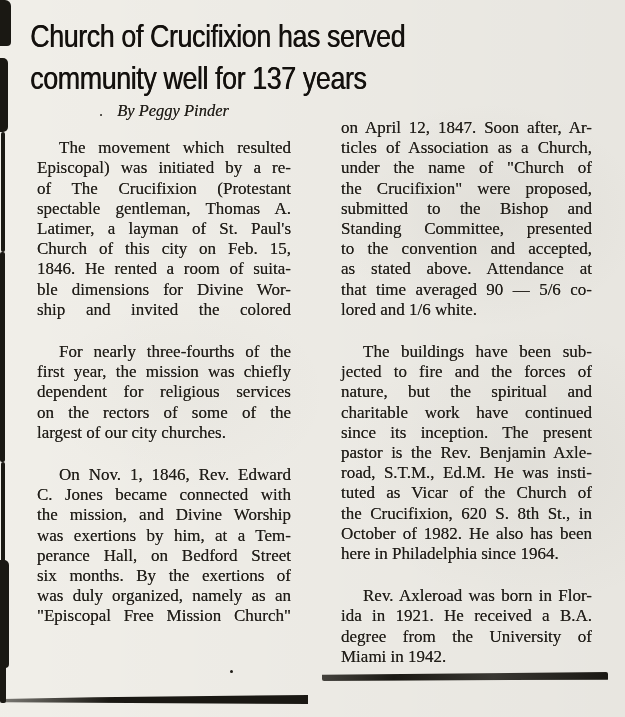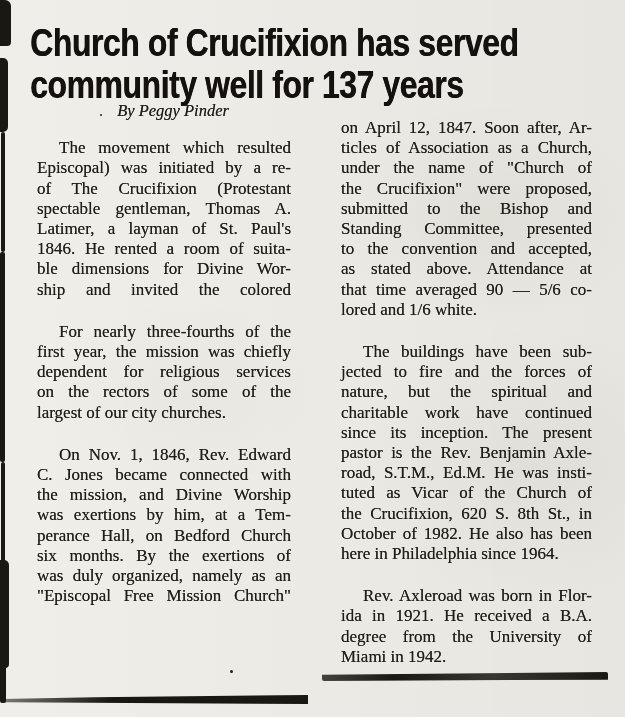--- a/index.html
+++ b/index.html
@@ -20,25 +20,25 @@
   .page::before{
     content:"";position:absolute;inset:0;pointer-events:none;
     background:
       radial-gradient(220px 160px at 78% 30%, rgba(120,115,105,0.08), transparent 70%),
       radial-gradient(260px 200px at 85% 65%, rgba(120,115,105,0.07), transparent 70%),
       radial-gradient(200px 140px at 30% 55%, rgba(120,115,105,0.04), transparent 70%),
       linear-gradient(to right, rgba(0,0,0,0.015), rgba(0,0,0,0.05));
   }
 
   .headline{
-    position:absolute;left:30px;top:22px;width:595px;
+    position:absolute;left:30px;top:15px;width:595px;
     color:var(--headline-ink);
     font-family:"Liberation Sans", sans-serif;
-    font-weight:700;
-    font-size:38px;
+    font-weight:400;
+    font-size:32px;
     line-height:42px;
     letter-spacing:-0.5px;
     white-space:nowrap;
   }
   .headline .hline{
     transform:scaleX(0.84);
     transform-origin:0 50%;
     text-shadow:0.5px 0 0 currentColor;
   }
 
@@ -123,37 +123,38 @@
       <div class="byline">
         <span class="mark">.</span>
         <span>By Peggy Pinder</span>
       </div>
     <div class="para">
           <div class="tline first-indent">The movement which resulted</div>
           <div class="tline">Episcopal) was initiated by a re-</div>
           <div class="tline">of The Crucifixion (Protestant</div>
           <div class="tline">spectable gentleman, Thomas A.</div>
           <div class="tline">Latimer, a layman of St. Paul's</div>
+          <div class="tline">Church of this city on Feb. 15,</div>
           <div class="tline">1846. He rented a room of suita-</div>
           <div class="tline">ble dimensions for Divine Wor-</div>
           <div class="tline">ship and invited the colored</div>
         </div>
         <div class="para">
           <div class="tline first-indent">For nearly three-fourths of the</div>
           <div class="tline">first year, the mission was chiefly</div>
           <div class="tline">dependent for religious services</div>
           <div class="tline">on the rectors of some of the</div>
           <div class="tline last">largest of our city churches.</div>
         </div>
         <div class="para">
           <div class="tline first-indent">On Nov. 1, 1846, Rev. Edward</div>
           <div class="tline">C. Jones became connected with</div>
           <div class="tline">the mission, and Divine Worship</div>
           <div class="tline">was exertions by him, at a Tem-</div>
-          <div class="tline">perance Hall, on Bedford Church</div>
+          <div class="tline">perance Hall, on Bedford Street</div>
           <div class="tline">six months. By the exertions of</div>
           <div class="tline">was duly organized, namely as an</div>
           <div class="tline">"Episcopal Free Mission Church"</div>
         </div>
       </div>
     <div class="col col-right">
         <div class="para">
           <div class="tline">on April 12, 1847. Soon after, Ar-</div>
           <div class="tline">ticles of Association as a Church,</div>
           <div class="tline">under the name of "Church of</div>

